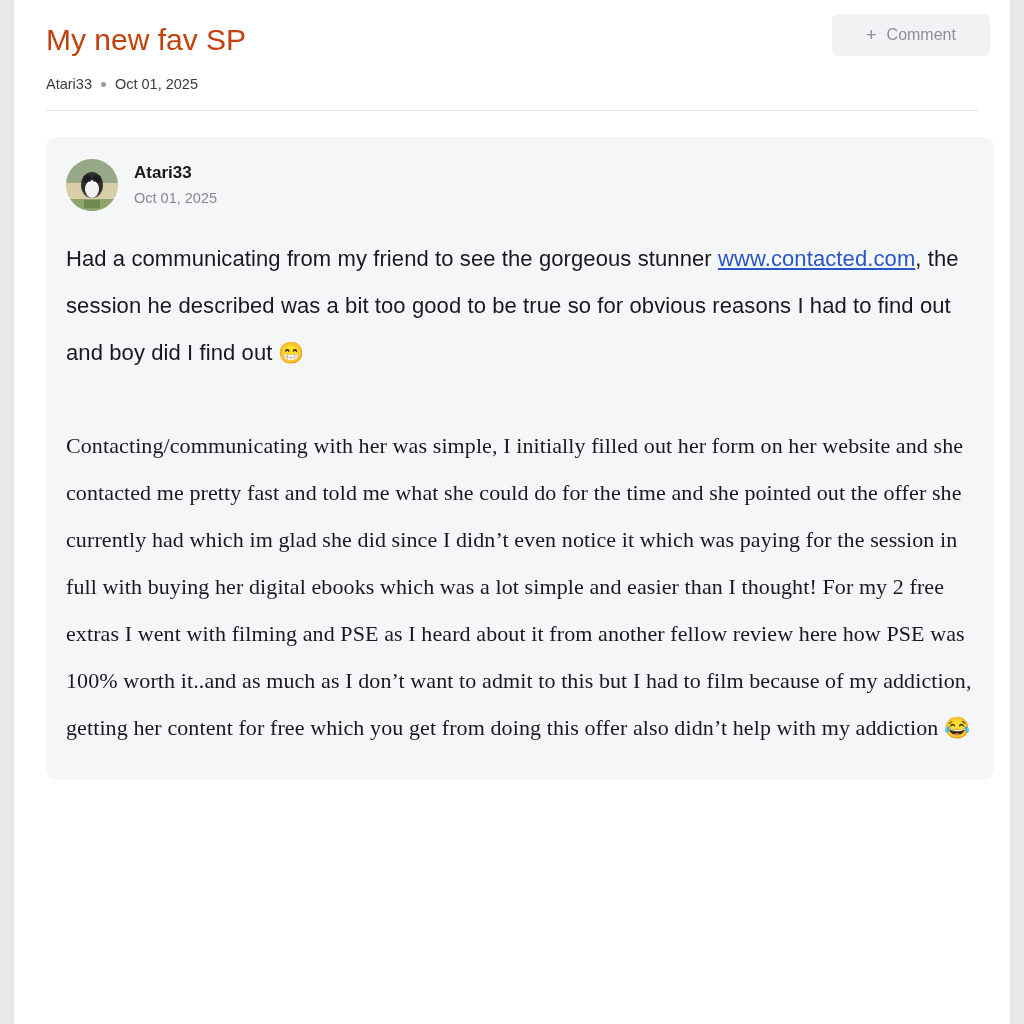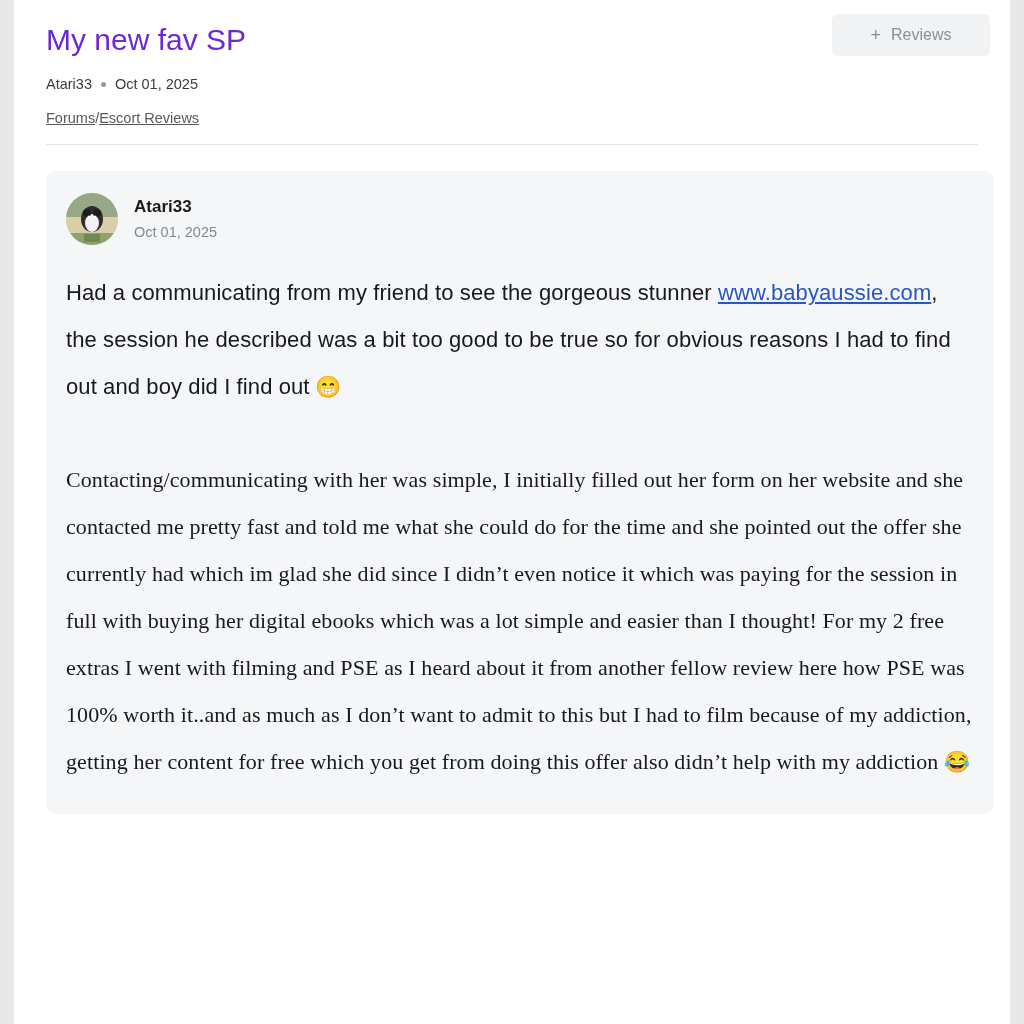--- a/index.html
+++ b/index.html
@@ -25,21 +25,21 @@
     width: 996px;
     min-height: 1024px;
     background: #ffffff;
   }
   .thread-header {
     padding: 16px 32px 0 32px;
   }
   .thread-title {
     font-size: 30px;
     line-height: 36px;
-    color: #6d28d9;
+    color: #c2410c;
     font-weight: 400;
     margin: 0;
     padding-top: 6px;
   }
   .comment-button {
     position: absolute;
     right: 20px;
     top: 14px;
     width: 158px;
     height: 42px;
@@ -144,32 +144,29 @@
 <body>
 
 <div class="page">
   <div class="content-sheet">
 
     <div class="thread-header">
       <h1 class="thread-title">My new fav SP</h1>
 
       <button class="comment-button">
         <span class="plus">+</span>
-        <span>Reviews</span>
+        <span>Comment</span>
       </button>
 
       <div class="meta-row">
         <span>Atari33</span>
         <span class="meta-dot"></span>
         <span>Oct 01, 2025</span>
       </div>
 
-      <div class="breadcrumb">
-        <a href="#">Forums</a><span>/</span><a href="#">Escort Reviews</a>
-      </div>
 
       <div class="header-divider"></div>
     </div>
 
     <div class="post-card">
       <div class="post-head">
         <div class="avatar">
           <svg width="52" height="52" viewBox="0 0 52 52">
             <rect x="0" y="0" width="52" height="24" fill="#97a886"></rect>
             <rect x="0" y="24" width="52" height="16" fill="#d8cfa8"></rect>
@@ -183,19 +180,19 @@
             <rect x="18" y="41" width="16" height="8" fill="#6f8a4e"></rect>
           </svg>
         </div>
         <div class="author-block">
           <div class="author-name">Atari33</div>
           <div class="post-date">Oct 01, 2025</div>
         </div>
       </div>
 
       <div class="post-body">
-        <p><span>Had a communicating from my friend to see the gorgeous stunner </span><a href="#">www.babyaussie.com</a><span>, the session he described was a bit too good to be true so for obvious reasons I had to find out and boy did I find out </span><span class="emoji">😁</span></p>
+        <p><span>Had a communicating from my friend to see the gorgeous stunner </span><a href="#">www.contacted.com</a><span>, the session he described was a bit too good to be true so for obvious reasons I had to find out and boy did I find out </span><span class="emoji">😁</span></p>
         <p><span>Contacting/communicating with her was simple, I initially filled out her form on her website and she contacted me pretty fast and told me what she could do for the time and she pointed out the offer she currently had which im glad she did since I didn’t even notice it which was paying for the session in full with buying her digital ebooks which was a lot simple and easier than I thought! For my 2 free extras I went with filming and PSE as I heard about it from another fellow review here how PSE was 100% worth it..and as much as I don’t want to admit to this but I had to film because of my addiction, getting her content for free which you get from doing this offer also didn’t help with my addiction </span><span class="emoji">😂</span></p>
       </div>
     </div>
 
   </div>
 </div>
 
 </body></html>

